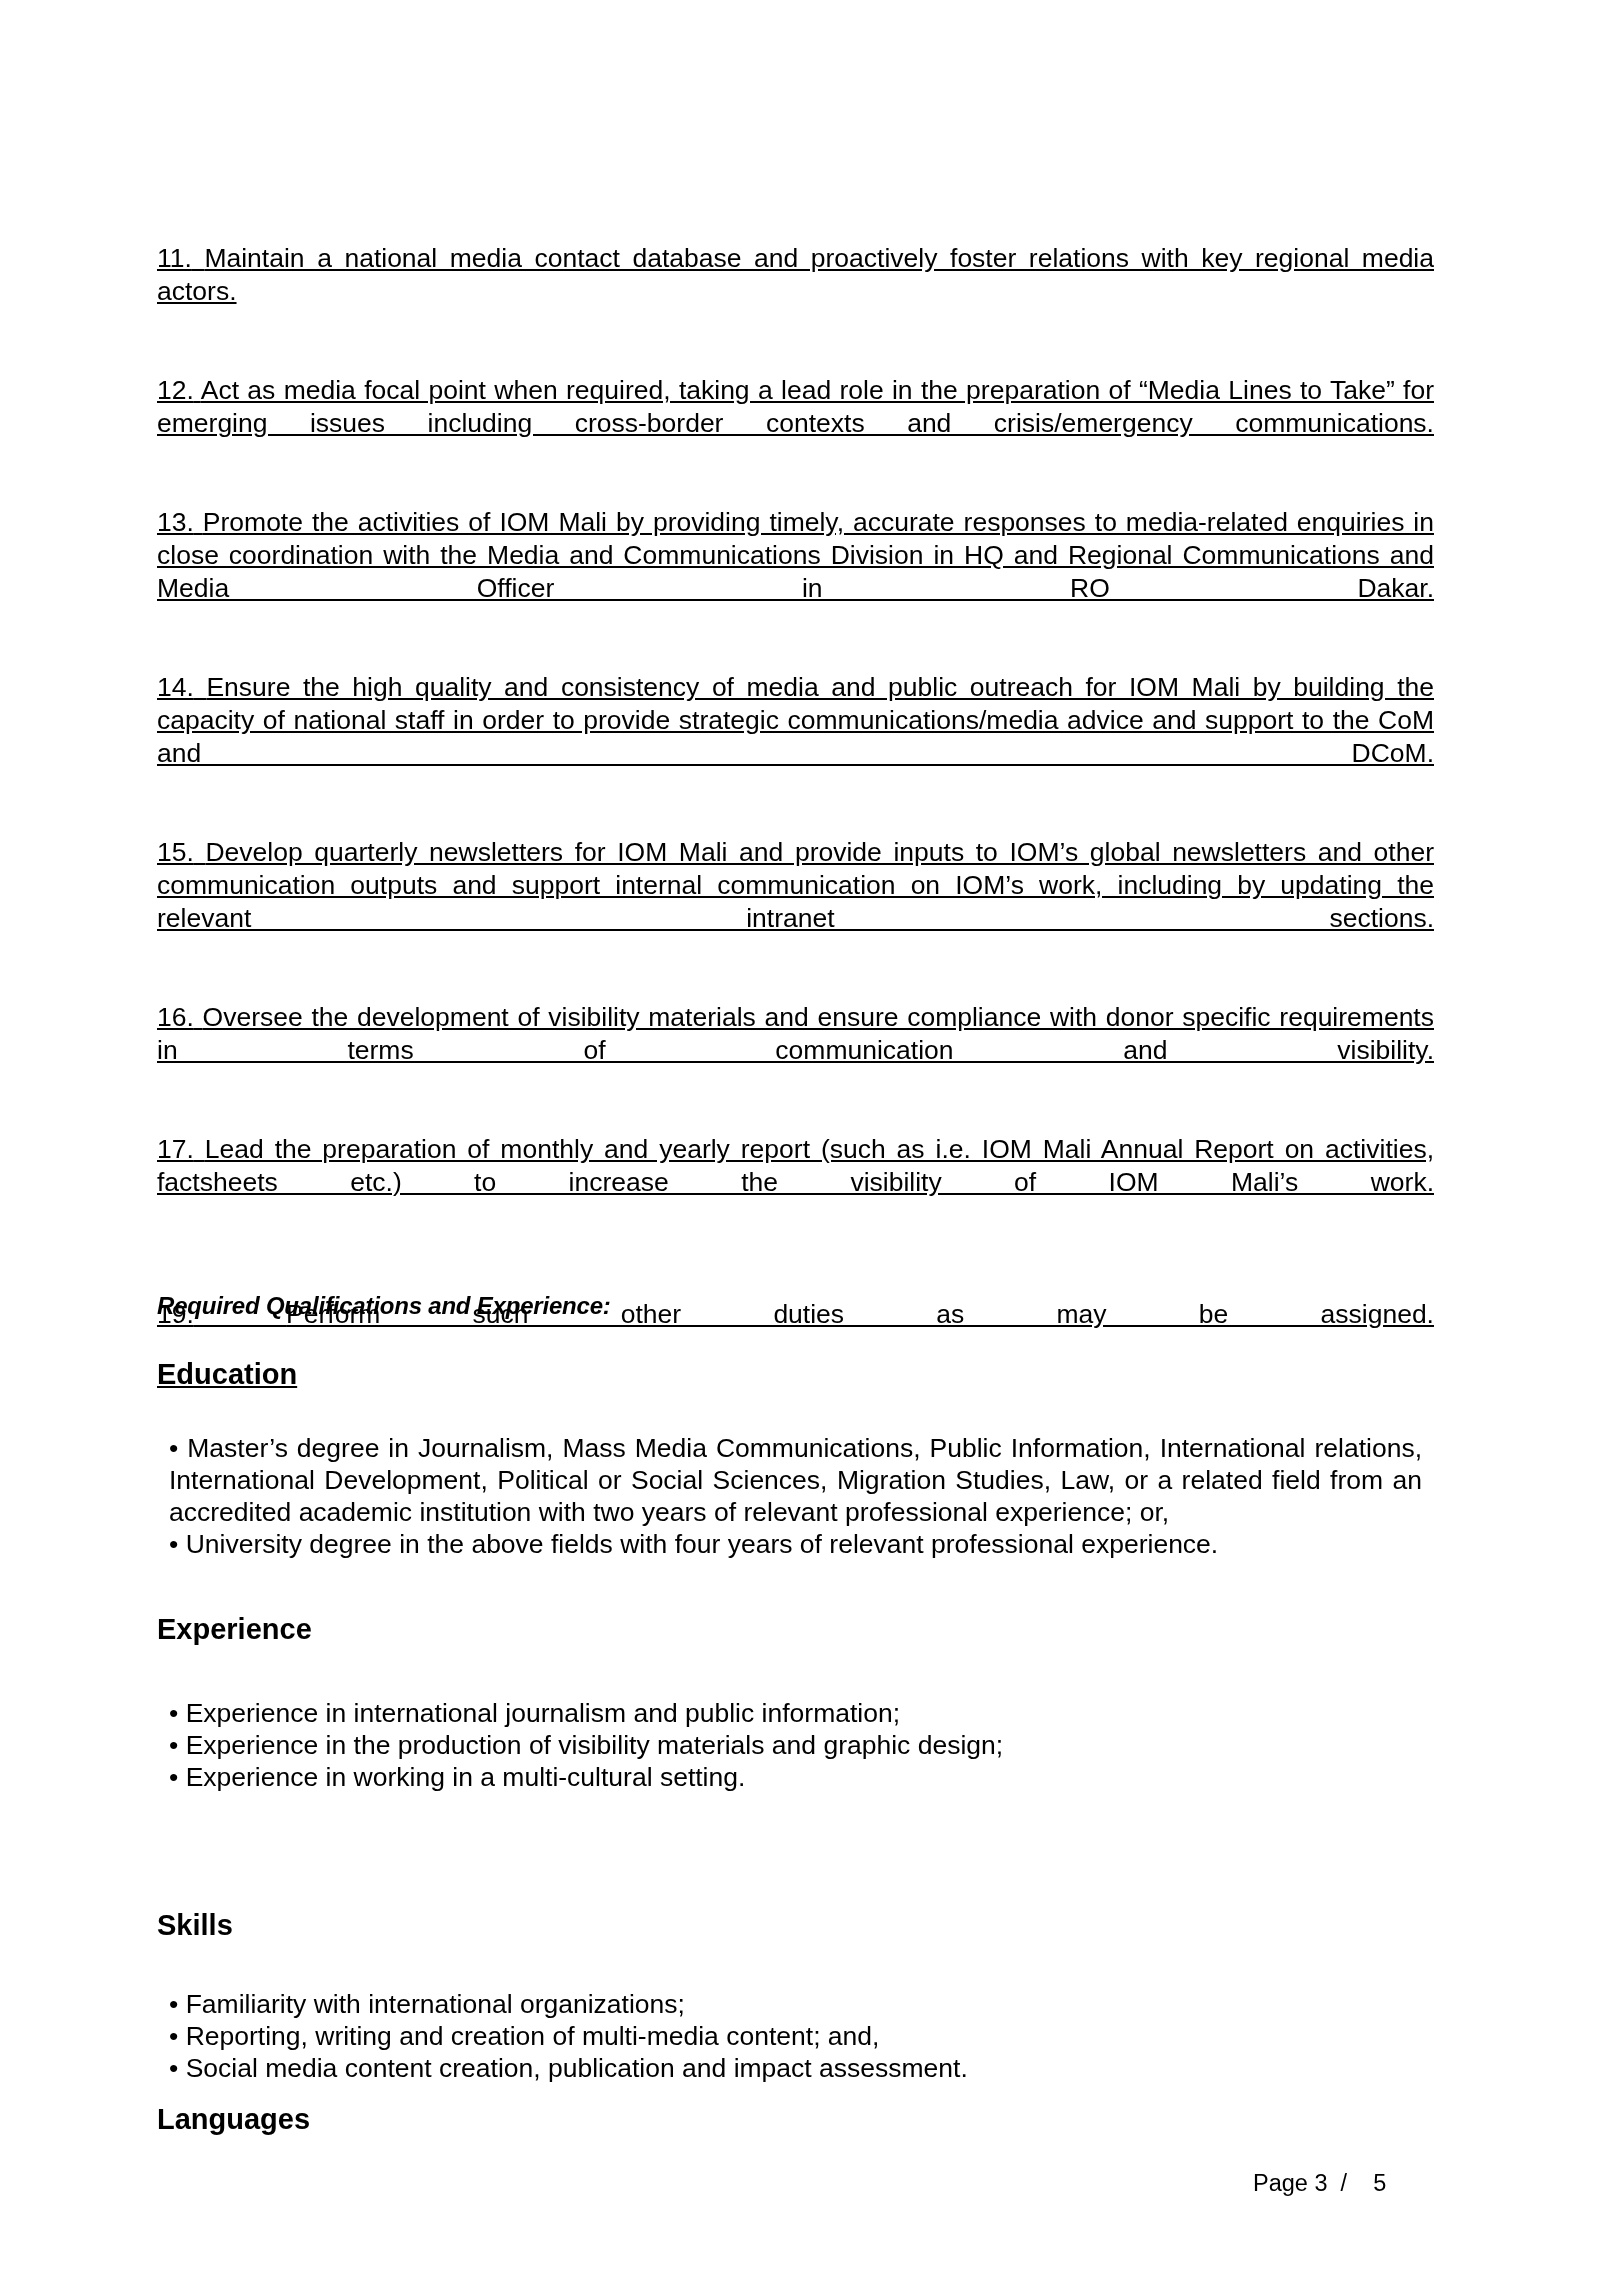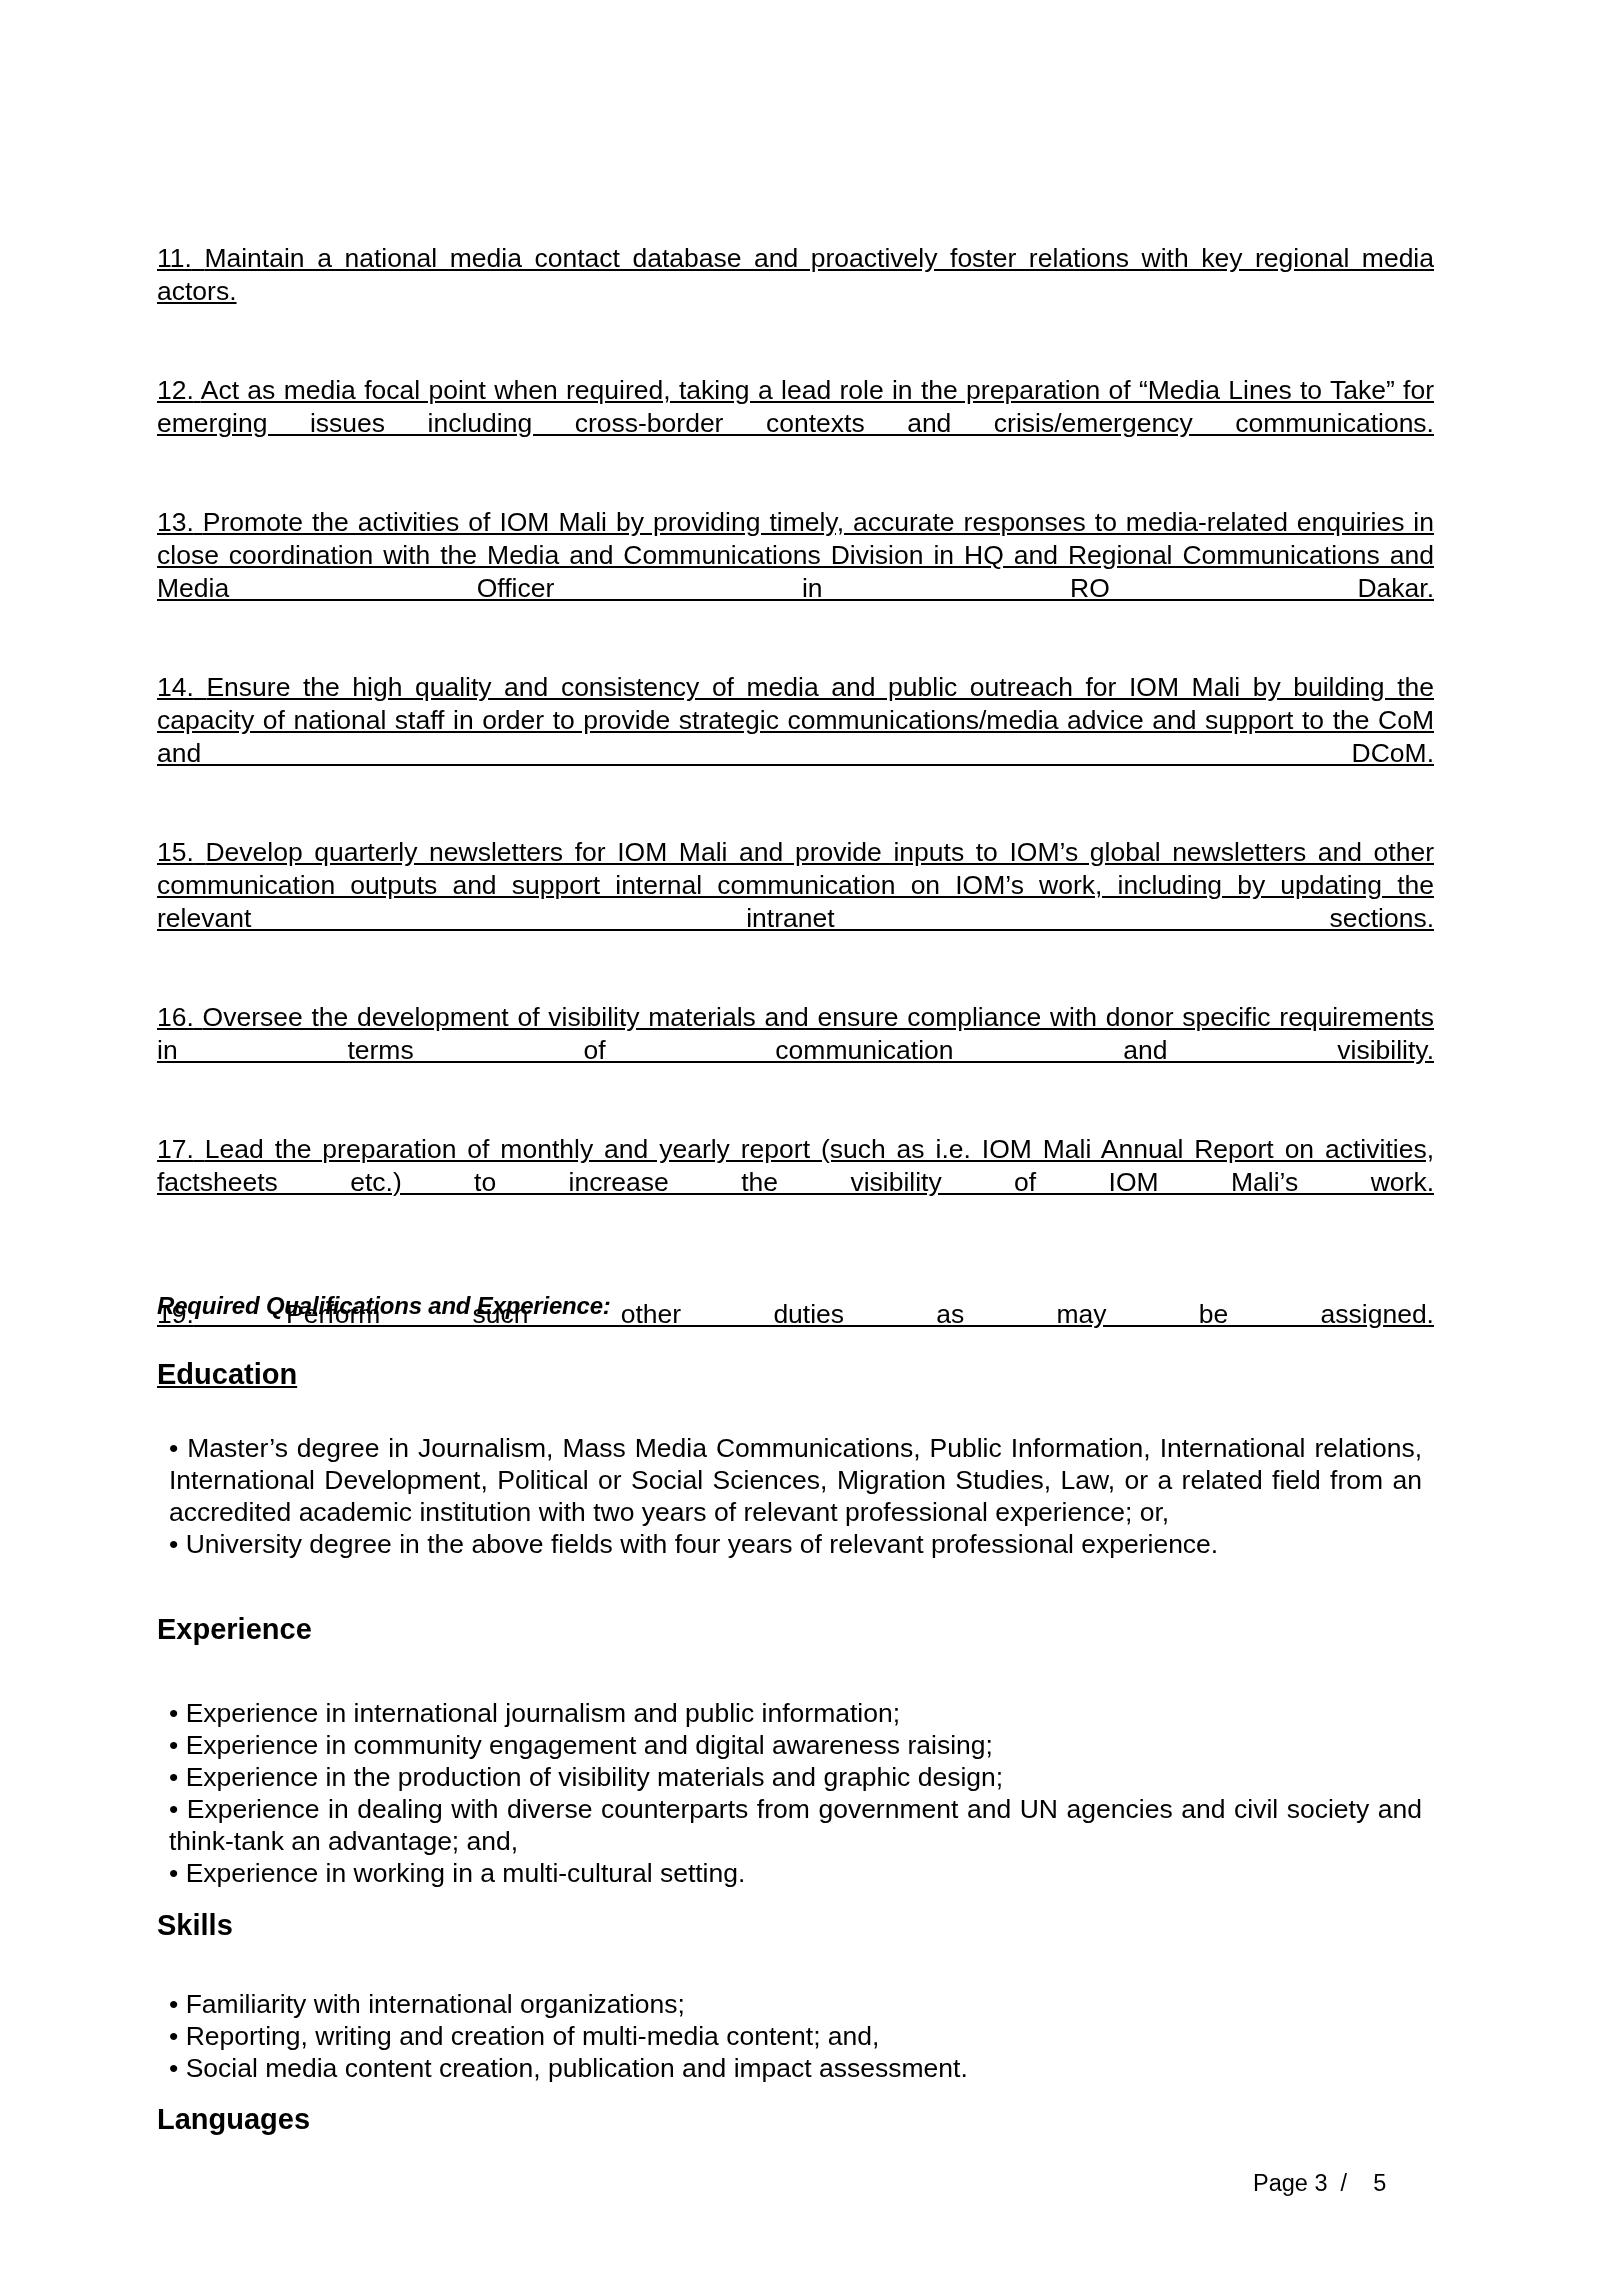--- a/index.html
+++ b/index.html
@@ -50,23 +50,21 @@
     <li>• University degree in the above fields with four years of relevant professional experience.</li>
   </ul>
 </div>
 
 <div class="blk" style="top:1612px;">
   <h3 class="h-sub">Experience</h3>
 </div>
 <div class="blk" style="top:1685px;">
   <ul class="list">
     <li>• Experience in international journalism and public information;</li>
-    <li>• Experience in community engagement and digital awareness raising;</li>
     <li>• Experience in the production of visibility materials and graphic design;</li>
-    <li>• Experience in dealing with diverse counterparts from government and UN agencies and civil society and think-tank an advantage; and,</li>
     <li>• Experience in working in a multi-cultural setting.</li>
   </ul>
 </div>
 
 <div class="blk" style="top:1908px;">
   <h3 class="h-sub">Skills</h3>
 </div>
 <div class="blk" style="top:1976px;">
   <ul class="list">
     <li>• Familiarity with international organizations;</li>

